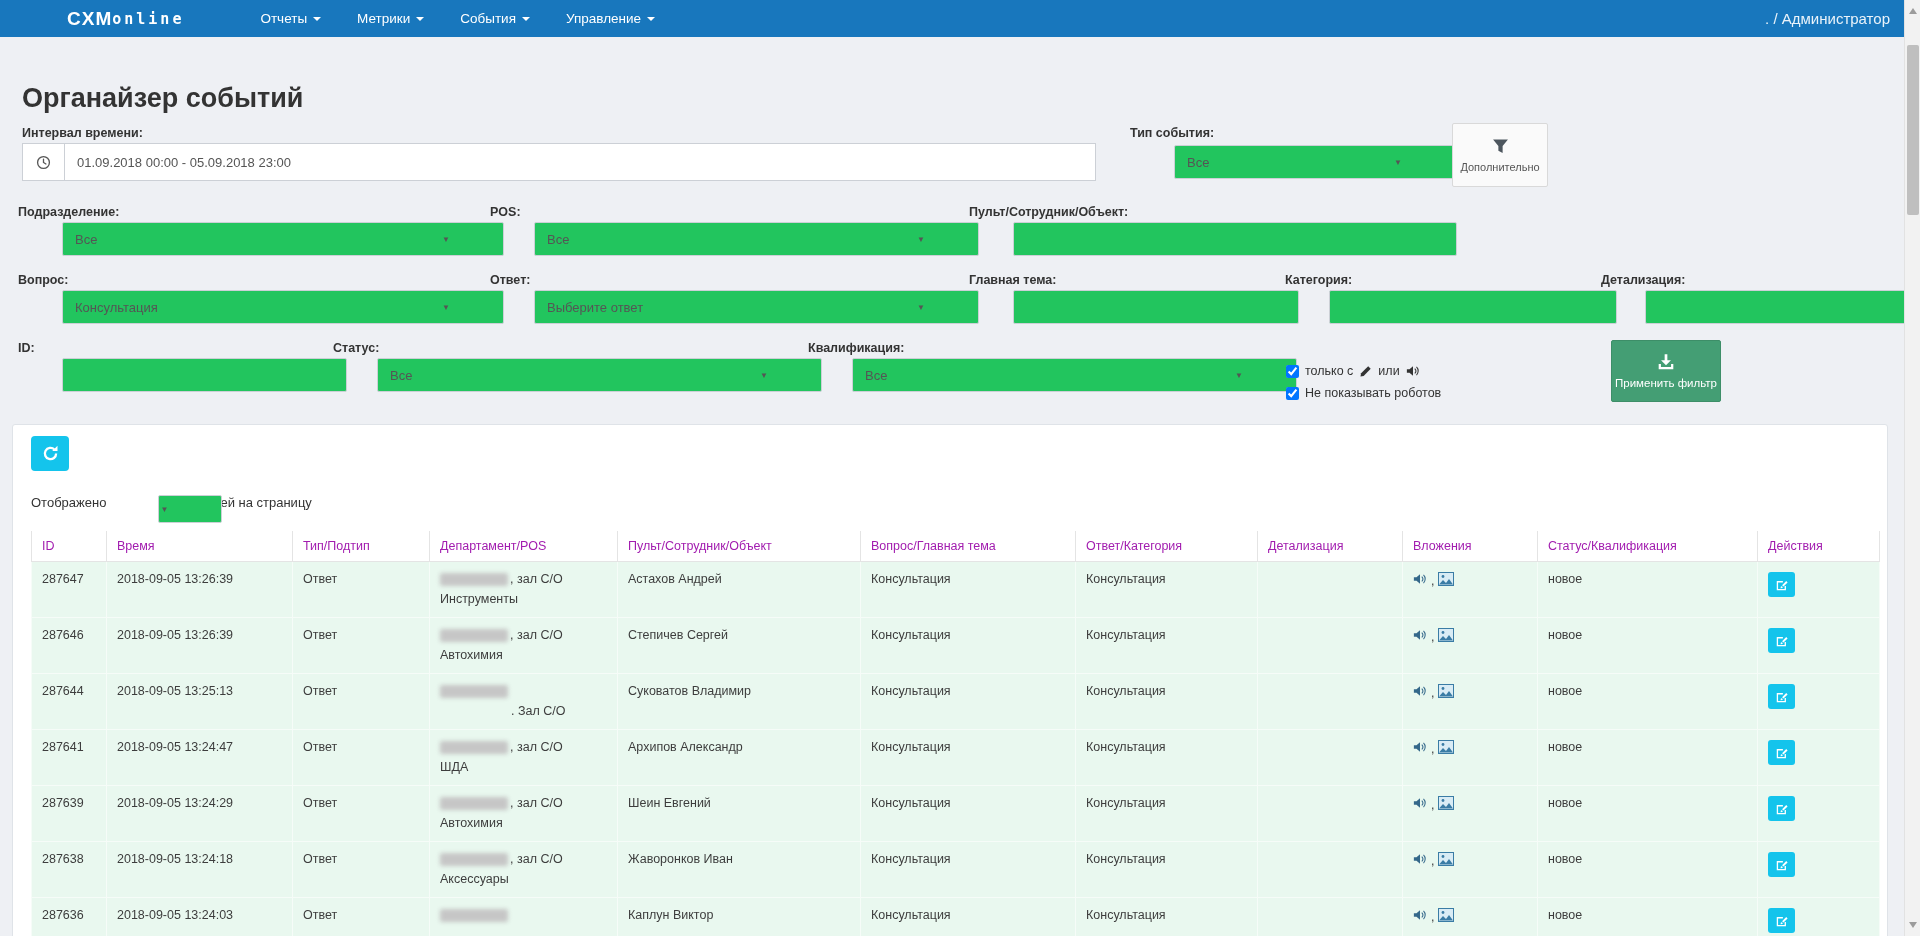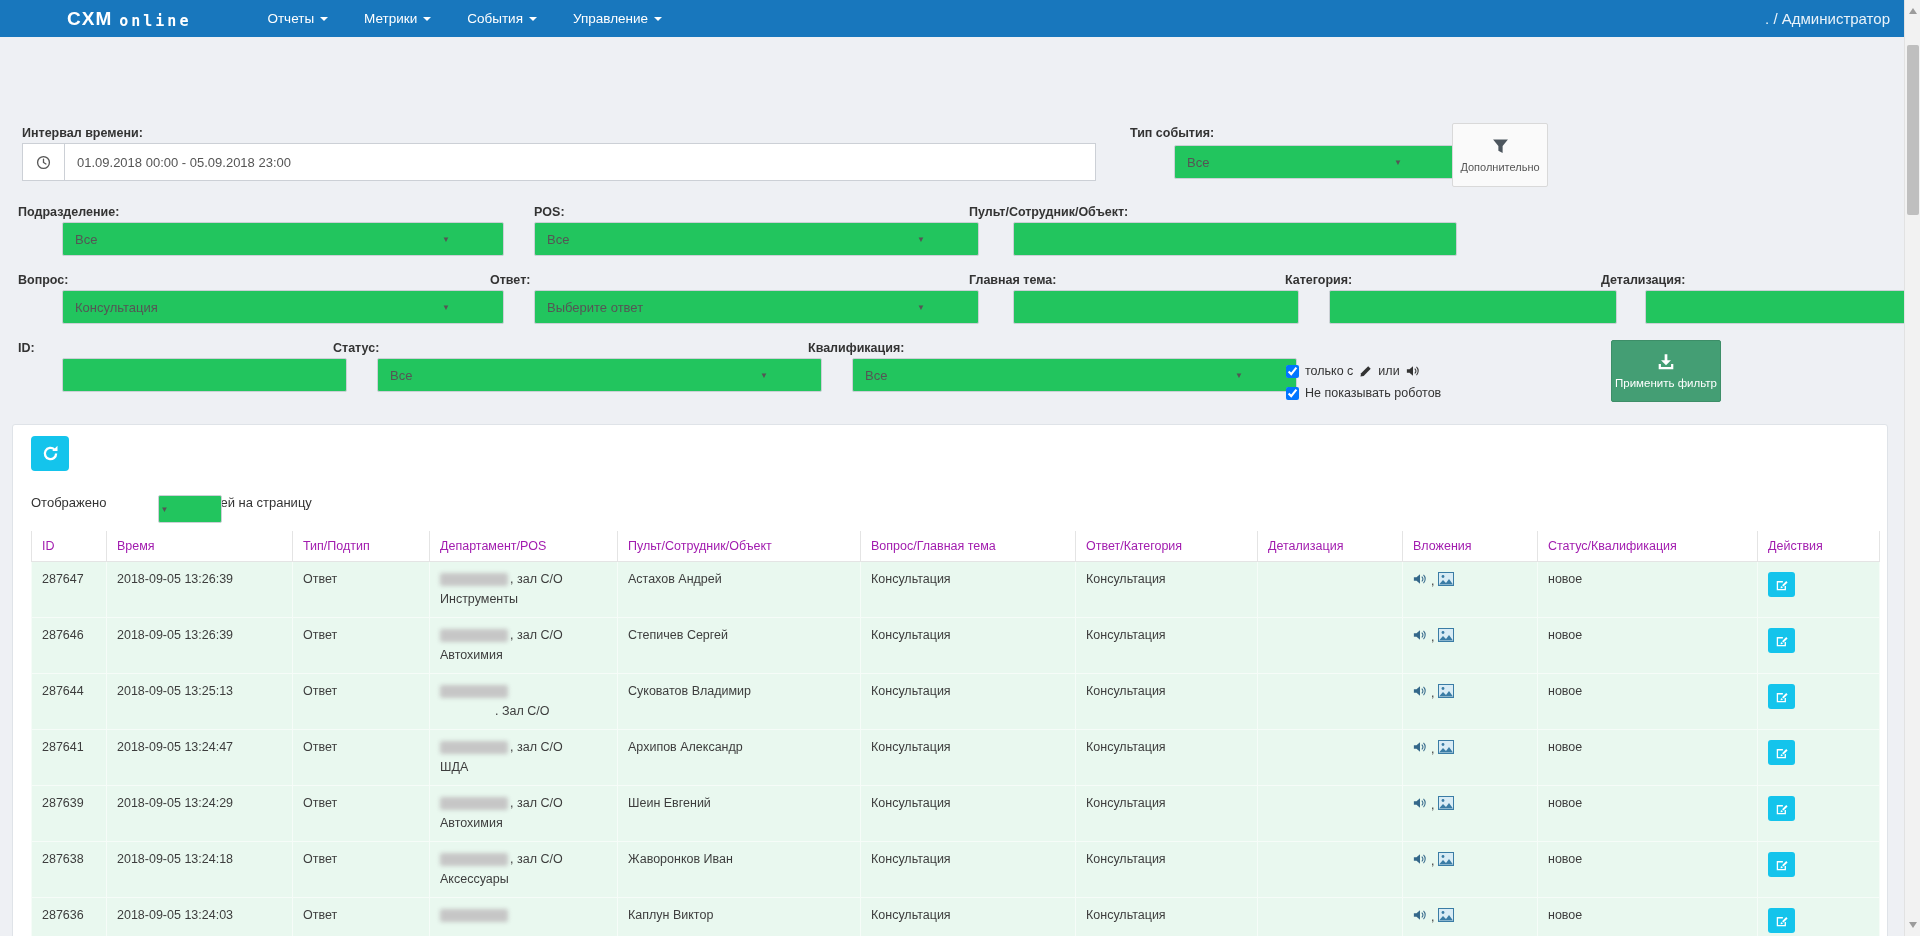--- a/index.html
+++ b/index.html
@@ -1,21 +1,21 @@
 <!DOCTYPE html>
 <html><head>
 <meta charset="utf-8">
 <style>
   * { margin:0; padding:0; box-sizing:border-box; }
   html,body { width:1920px; height:936px; overflow:hidden; }
   body { font-family:"Liberation Sans", sans-serif; background:#eef0f4; position:relative; }
 
   
   .navbar { position:absolute; left:0; top:0; width:1904px; height:37px; background:#1877bd; display:flex; align-items:center; }
-  .logo { margin-left:67px; color:#fff; display:flex; align-items:flex-end; gap:7px; cursor:pointer; }
+  .logo { margin-left:67px; color:#fff; display:flex; align-items:center; cursor:pointer; }
   .logo-cxm { font-size:19px; font-weight:700; letter-spacing:1px; }
   .logo-online { font-family:"DejaVu Sans Mono", monospace; font-size:15px; font-weight:700; letter-spacing:3px; text-transform:lowercase; }
   .nav-menu { display:flex; margin-left:58px; }
   .nav-item { color:#fff; font-size:13.5px; padding:10px 18px; cursor:pointer; display:flex; align-items:center; }
   .caret { display:inline-block; width:0; height:0; border-left:4px solid transparent; border-right:4px solid transparent; border-top:4px solid #fff; margin-left:6px; }
   .nav-user { position:absolute; right:14px; top:0; height:37px; display:flex; align-items:center; color:#eaf3fa; font-size:15px; }
 
   
   .content { position:absolute; left:0; top:37px; width:1904px; height:899px; }
   .page-title { position:absolute; left:22px; top:46px; font-size:27px; color:#333; }
@@ -42,21 +42,21 @@
   .panel { position:absolute; left:12px; top:387px; width:1876px; height:560px; background:#fff; border:1px solid #dfe3e8; border-radius:3px; }
   .refresh-btn { position:absolute; left:18px; top:11px; width:38px; height:35px; background:#14c4ec; border:none; border-radius:4px; cursor:pointer; display:flex; align-items:center; justify-content:center; }
   .perpage { position:absolute; left:18px; top:70px; display:flex; align-items:flex-start; gap:8px; font-size:13px; color:#333; }
   .perpage .select-wrap { position:relative; width:64px; height:28px; }
   .perpage .select-wrap select { padding:0 18px 0 8px; }
 
   table { position:absolute; left:18px; top:106px; width:1848px; border-collapse:collapse; table-layout:fixed; }
   th { font-size:12.5px; color:#a21caf; font-weight:500; text-align:left; padding:8px 10px; background:#fff; border:1px solid #e4e4e4; border-top:none; height:30px; white-space:nowrap; overflow:hidden; }
   td { background:#e9f8ef; font-size:12.5px; color:#3d3d3d; padding:10px 10px 0 10px; vertical-align:top; border:1px solid #f6fcf8; height:56px; }
   .dept2 { margin-top:6px; }
-  .dept2.indent { margin-left:55px; }
+  .dept2.indent { margin-left:71px; }
   .redact { display:inline-block; width:68px; height:13px; background:#c6c6c6; border-radius:2px; vertical-align:middle; margin-right:2px; filter:blur(2px); }
   .att-wrap { display:flex; gap:4px; align-items:center; }
   .edit-btn { width:27px; height:25px; background:#14c4ec; border:none; border-radius:3px; cursor:pointer; display:flex; align-items:center; justify-content:center; }
 
   
   .scrollbar { position:absolute; right:0; top:0; width:16px; height:936px; background:#f2f2f2; border-left:1px solid #e2e2e2; }
   .sb-arrow { position:absolute; left:4px; width:0; height:0; border-left:4px solid transparent; border-right:4px solid transparent; }
   .sb-up { top:8px; border-bottom:6px solid #9c9c9c; }
   .sb-down { bottom:8px; border-top:6px solid #9c9c9c; }
   .sb-thumb { position:absolute; left:2px; top:45px; width:12px; height:170px; background:#bfbfbf; border-radius:2px; }
@@ -84,20 +84,21 @@
       </div>
     <div class="nav-item">
         <span>Управление</span>
         <span class="caret"></span>
       </div>
   </div>
   <div class="nav-user">. / Администратор</div>
 </div>
 
 <div class="content">
+  <h1 class="page-title">Органайзер событий</h1>
 
   <div class="f-label" style="left:22px; top:89px;">Интервал времени:</div>
   <div class="input-group" style="left:22px; top:106px; width:1074px;">
     <span class="ig-addon">
       <svg width="15" height="15" viewBox="0 0 16 16">
           <circle cx="8" cy="8" r="6.3" fill="none" stroke="#555" stroke-width="1.4"></circle>
           <path d="M8 4.4V8l2.6 1.6" stroke="#555" stroke-width="1.4" fill="none" stroke-linecap="round"></path>
         </svg>
     </span>
     <input class="ig-input" type="text" value="01.09.2018 00:00 - 05.09.2018 23:00" style="">
@@ -113,21 +114,21 @@
         <path d="M1 1.5h14L10 7.6V14l-4-2V7.6z" fill="#4d565e"></path>
       </svg>
     <span>Дополнительно</span>
   </button>
 
   <div class="f-label" style="left:18px; top:168px;">Подразделение:</div>
   <div class="select-wrap" style="left:18px; top:185px; width:442px;">
     <select><option>Все</option></select>
   </div>
 
-  <div class="f-label" style="left:490px; top:168px;margin-left:44px;">POS:</div>
+  <div class="f-label" style="left:490px; top:168px;">POS:</div>
   <div class="select-wrap" style="left:490px; top:185px; width:445px;">
     <select><option>Все</option></select>
   </div>
 
   <div class="f-label" style="left:969px; top:168px;">Пульт/Сотрудник/Объект:</div>
   <input class="f-input" type="text" style="left: 969px; top: 185px; width: 444px;" value="">
 
   <div class="f-label" style="left:18px; top:236px;">Вопрос:</div>
   <div class="select-wrap" style="left:18px; top:253px; width:442px;">
     <select><option>Консультация</option></select>

